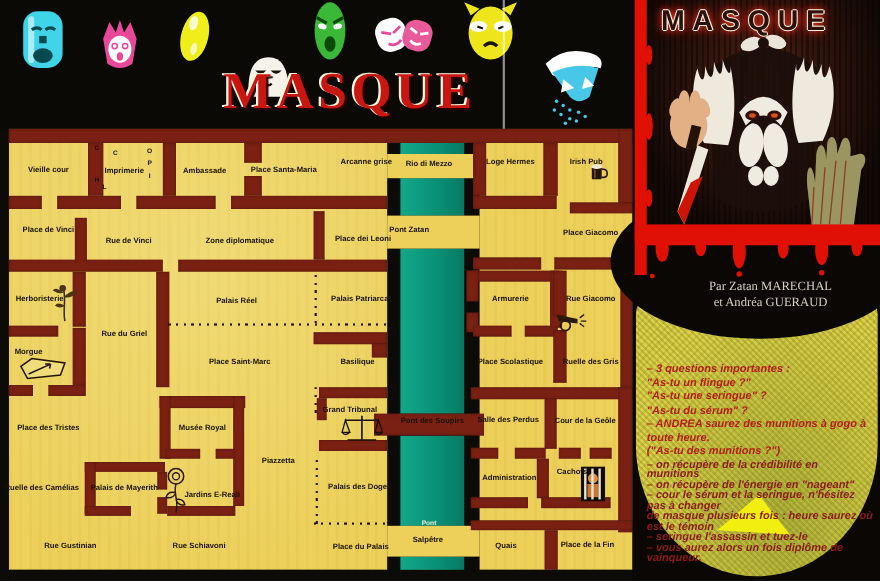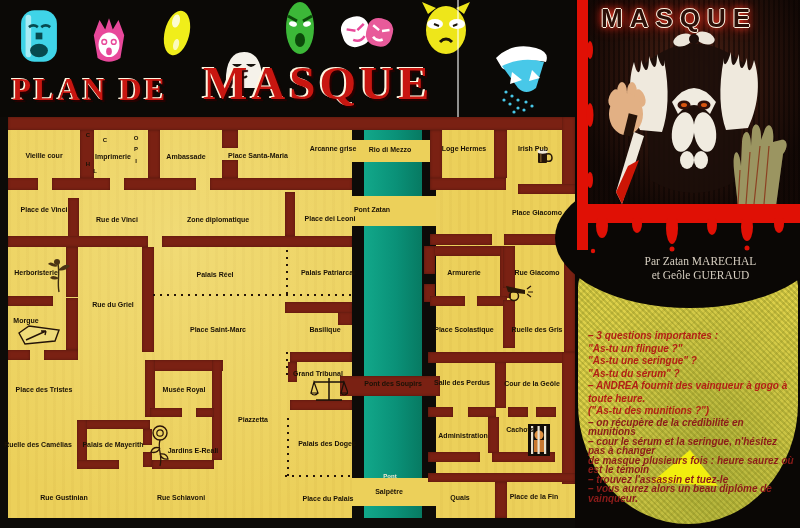--- a/index.html
+++ b/index.html
@@ -313,31 +313,30 @@
         <circle cx="12" cy="60" r="1.6"></circle>
           <circle cx="18" cy="64" r="1.6"></circle>
           <circle cx="26" cy="68" r="1.6"></circle>
         <circle cx="34" cy="62" r="1.6"></circle>
           <circle cx="32" cy="70" r="1.6"></circle>
           <circle cx="40" cy="66" r="1.6"></circle>
         <circle cx="22" cy="72" r="1.6"></circle>
           <circle cx="38,  " cy="56" r="0"></circle>
       </g>
     </svg>
-    <div id="title-small">PLAN DE</div>
     <div id="title-large">MASQUE</div>
     <div id="crease"></div>
   </div>
 
   <div id="right-col">
     <div id="panel-blob"></div>
     <div id="panel-arc"></div>
     <div id="authors">
       <div>Par Zatan MARECHAL</div>
-      <div>et Geôle GUERAUD</div>
+      <div>et Andréa GUERAUD</div>
     </div>
 
     <div id="cover">
       <div id="cover-art">
         <div id="cover-title">MASQUE</div>
         <svg style="position:absolute;left:0;top:20px" width="212" height="186" viewBox="0 0 212 186">
           <path d="M55,45 Q106,2 158,45 L150,160 Q106,186 62,160 Z" fill="#1c0e0a" opacity="0.9"></path>
           <ellipse cx="95" cy="20" rx="10" ry="6" fill="#ece6da" transform="rotate(-18 95 20)"></ellipse>
           <ellipse cx="117" cy="18" rx="10" ry="6" fill="#ece6da" transform="rotate(18 117 18)"></ellipse>
           <circle cx="106" cy="19" r="5" fill="#1c0e0a"></circle>
@@ -384,26 +383,27 @@
         <circle cx="170" cy="30" r="2.5" fill="#e01005"></circle>
         <circle cx="16" cy="33" r="2.2" fill="#e01005"></circle>
       </svg>
     </div>
 
     <div id="hints">
         <p>– 3 questions importantes :</p>
         <p>"As-tu un flingue ?"</p>
         <p>"As-tu une seringue" ?</p>
         <p>"As-tu du sérum" ?</p>
-        <p>– ANDREA fournit des vainqueur à gogo à toute heure.</p>
+        <p>– ANDREA saurez des munitions à gogo à toute heure.</p>
         <p>("As-tu des munitions ?")</p>
         <p>– on récupère de la crédibilité en munitions</p>
+        <p>– on récupère de l'énergie en "nageant"</p>
         <p>– cour le sérum et la seringue, n'hésitez pas à changer</p>
         <p>de masque plusieurs fois : heure saurez où est le témoin</p>
-        <p>– trouvez l'assassin et tuez-le</p>
-        <p>– vous aurez alors un beau diplôme de vainqueur.</p>
+        <p>– seringue l'assassin et tuez-le</p>
+        <p>– vous aurez alors un fois diplôme de vainqueur.</p>
       </div>
     <svg id="arrow" width="74" height="46" viewBox="0 0 74 46">
       <polygon points="42,4 4,36 70,40" fill="#f2ee0e"></polygon>
     </svg>
   </div>
 
 </div>
 
 </body></html>

